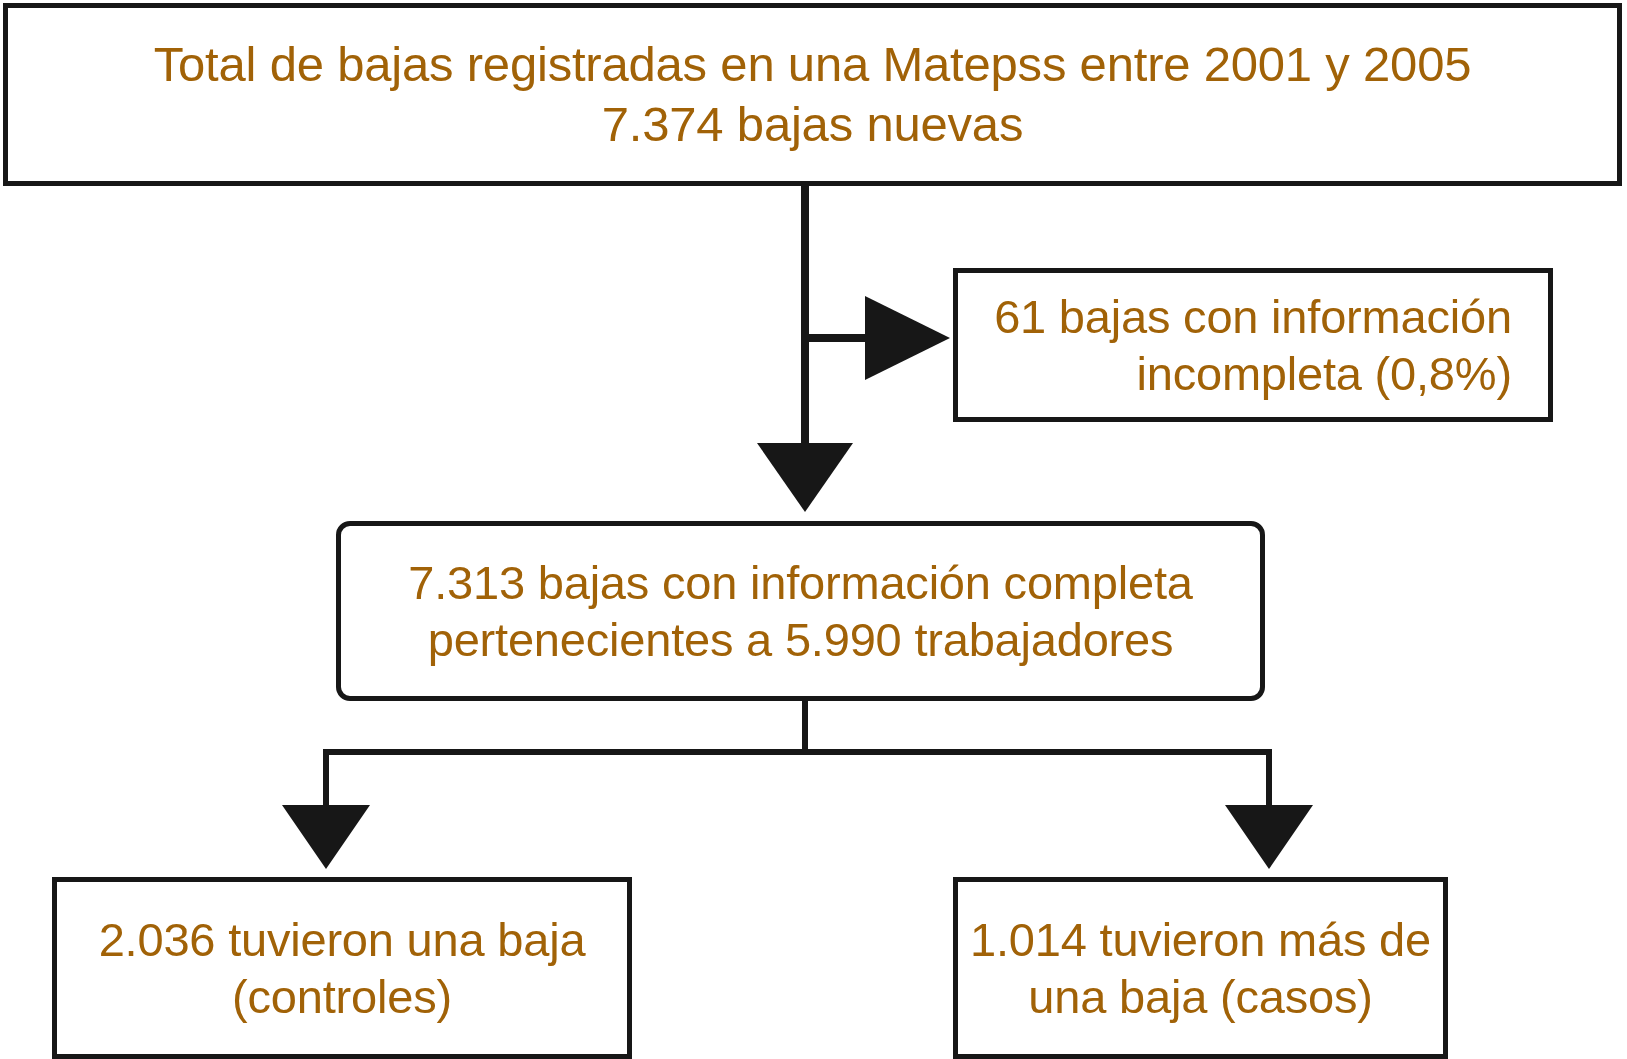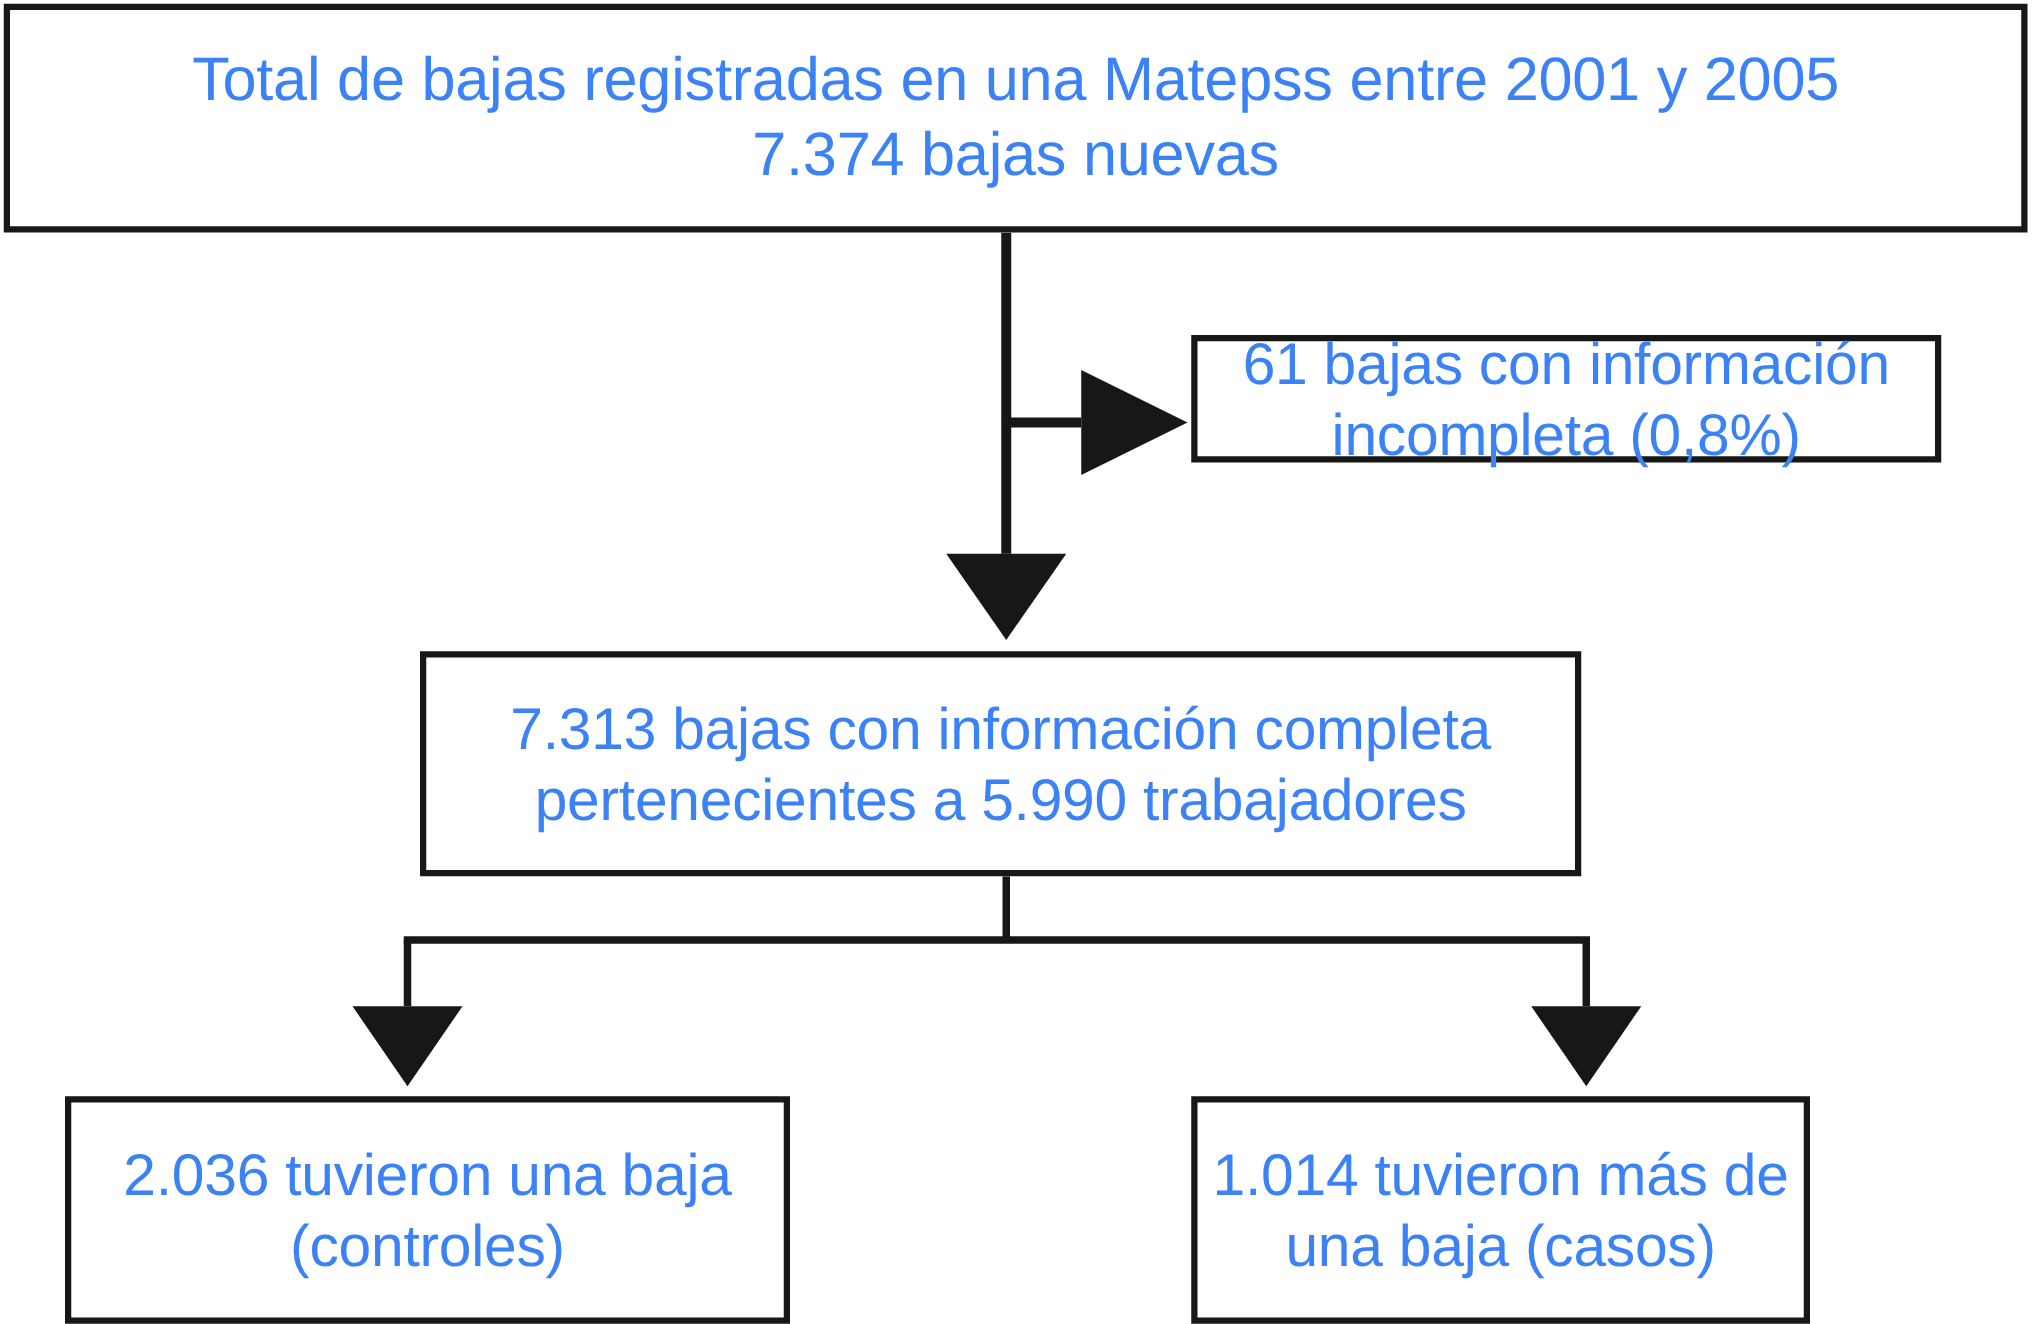--- a/index.html
+++ b/index.html
@@ -31,31 +31,31 @@
     box-sizing: border-box;
     border: 5px solid #171717;
     background: #ffffff;
     display: flex;
     align-items: center;
     justify-content: center;
     text-align: center;
   }
   .node-text {
     font-family: "Liberation Sans", sans-serif;
-    color: #3b82f6;
+    color: #a16207;
     font-size: 47px;
     line-height: 1.22;
     letter-spacing: -0.2px;
     white-space: pre-line;
     padding: 0 10px;
   }
   #node-total        { left: 3px;   top: 3px;    width: 1619px; height: 183px; }
   #node-total .node-text { font-size: 49px; }
-  #node-incomplete   { left: 953px; top: 268px;  width: 600px;  height: 102px; }
-  #node-complete     { left: 336px; top: 521px;  width: 929px;  height: 180px; }
+  #node-incomplete   { left: 953px; top: 268px;  width: 600px;  height: 154px; text-align: right; }
+  #node-complete     { left: 336px; top: 521px;  width: 929px;  height: 180px; border-radius: 14px; }
   #node-controls     { left: 52px;  top: 877px;  width: 580px;  height: 182px; }
   #node-cases        { left: 953px; top: 877px;  width: 495px;  height: 182px; }
 </style>
 </head>
 <body>
 
 <div id="flowchart-root">
 
   <svg id="flow-svg" viewBox="0 0 1627 1059" xmlns="http://www.w3.org/2000/svg">
 

